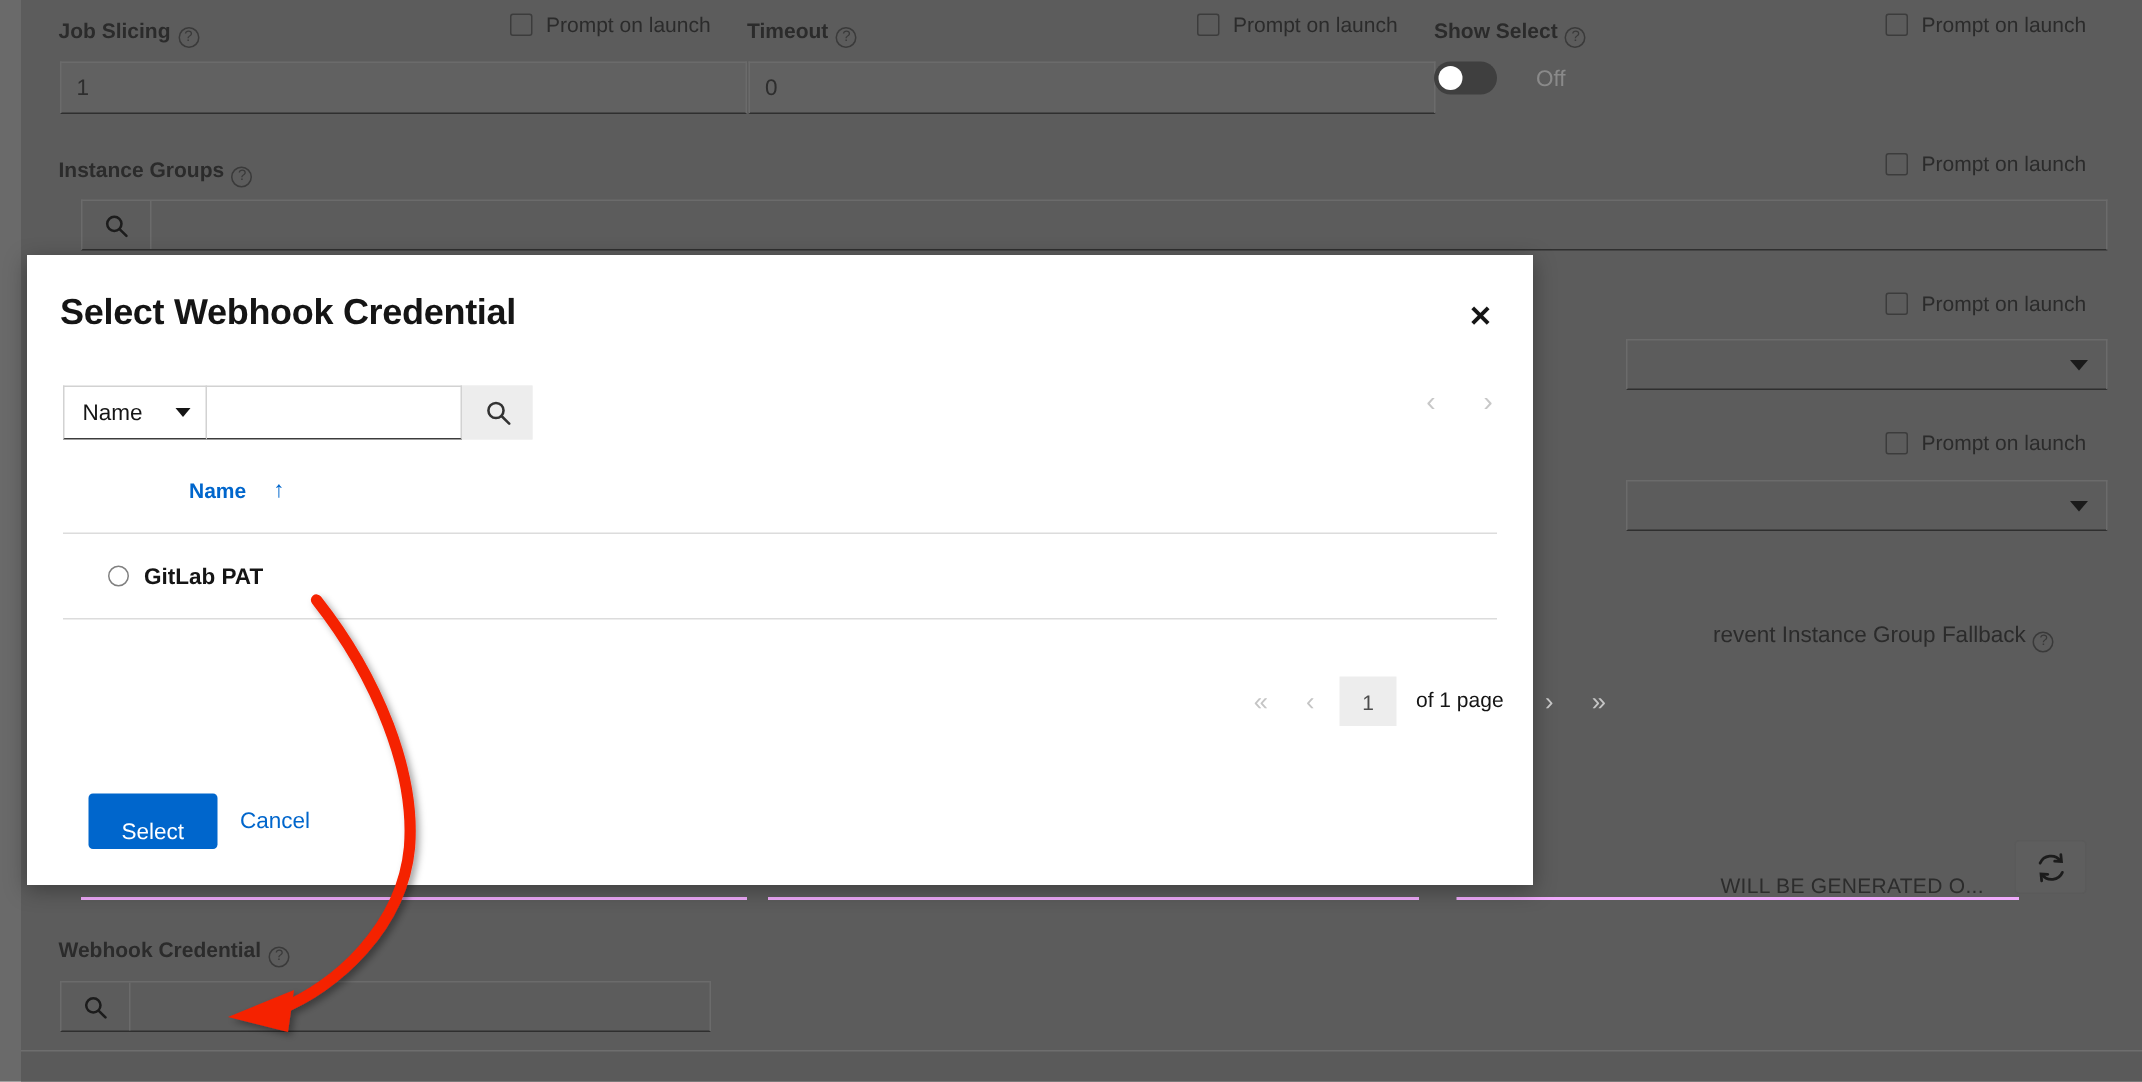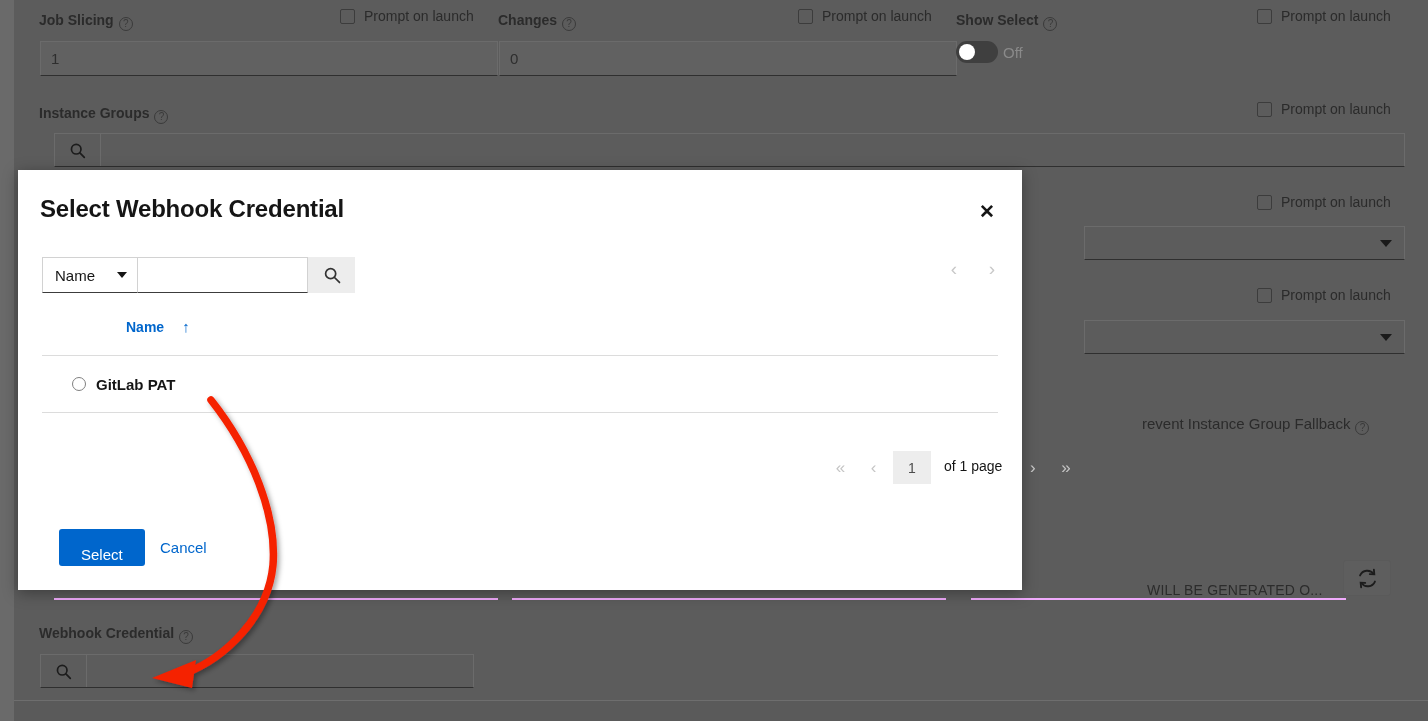--- a/index.html
+++ b/index.html
@@ -86,21 +86,21 @@
     display: flex; align-items: center; justify-content: flex-end;
     padding-right: 12px;
   }
   .caret-down {
     width: 0; height: 0;
     border-left: 6px solid transparent;
     border-right: 6px solid transparent;
     border-top: 7px solid #1a1a1a;
   }
 
-  .toggle-wrap { position: absolute; display: flex; align-items: center; gap: 5px; }
+  .toggle-wrap { position: absolute; display: flex; align-items: center; gap: 26px; }
   .toggle {
     width: 42px; height: 22px; border-radius: 11px;
     background: #3f3f3f; position: relative;
   }
   .toggle .knob {
     position: absolute; left: 3px; top: 3px;
     width: 16px; height: 16px; border-radius: 50%;
     background: #ffffff;
   }
   .toggle-label { font-size: 15px; color: #8a8a8a; }
@@ -248,21 +248,21 @@
     </div>
     <div class="prompt-chk" style="left:326px; top:8px;">
       <span class="box"></span>
       <span>Prompt on launch</span>
     </div>
     <div class="bg-input" style="left:26px; top:41px; width:458px; height:35px;">
       <span>1</span>
     </div>
 
     <div class="fld-label" style="left:484px; top:12px;">
-      <span>Changes</span><span class="help-icon">?</span>
+      <span>Timeout</span><span class="help-icon">?</span>
     </div>
     <div class="prompt-chk" style="left:784px; top:8px;">
       <span class="box"></span>
       <span>Prompt on launch</span>
     </div>
     <div class="bg-input" style="left:485px; top:41px; width:458px; height:35px;">
       <span>0</span>
     </div>
 
     <div class="fld-label" style="left:942px; top:12px;">

